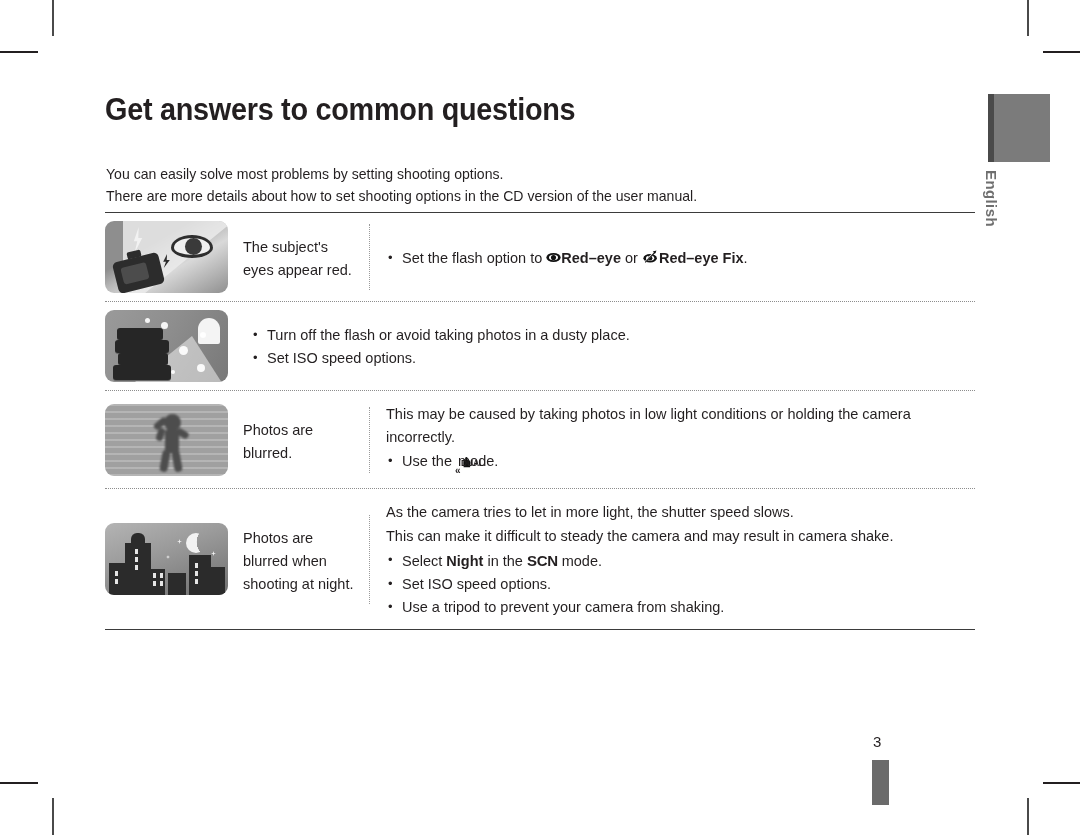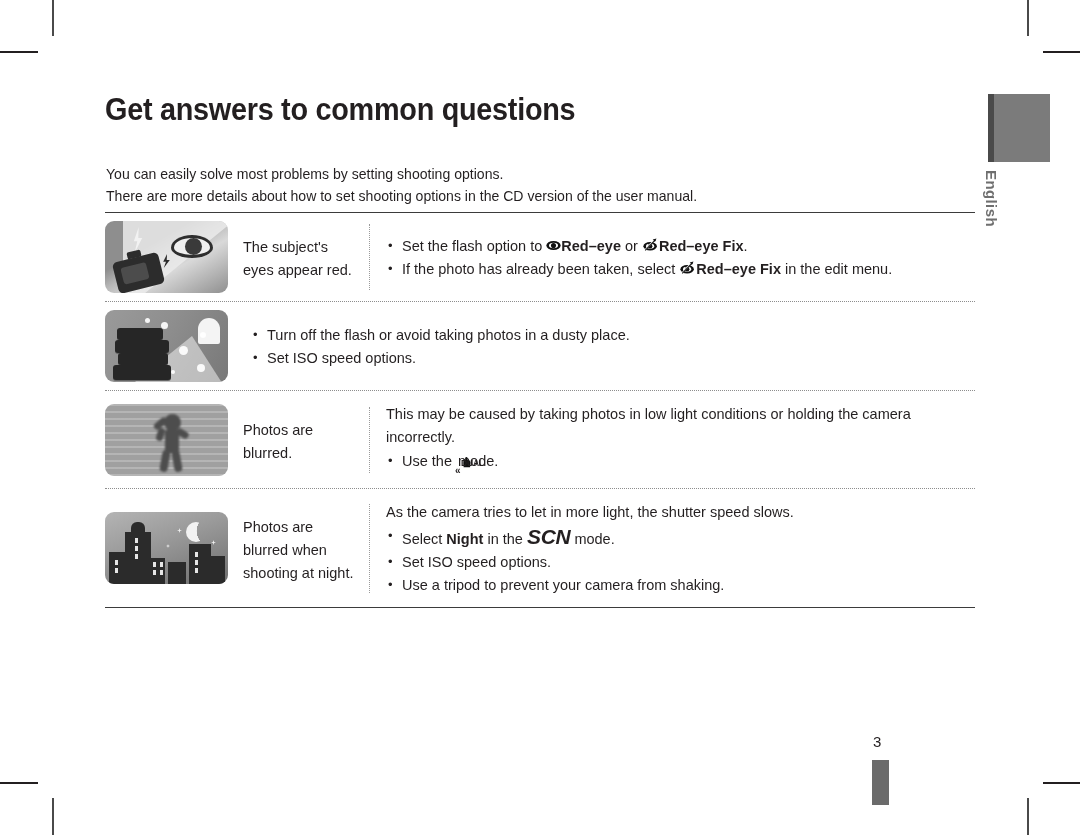--- a/index.html
+++ b/index.html
@@ -248,21 +248,21 @@
     vertical-align:-5px;
     margin:0 1px;
   }
   .ico-dual .hand { position:absolute; left:4px; top:-1px; width:12px; height:11px; }
   .ico-dual .waves { position:absolute; left:-2px; top:1px; font-size:10px; font-weight:bold; }
   .ico-dual .lbl {
     position:absolute; left:4px; bottom:-1px;
     font-size:8.5px; font-weight:bold; letter-spacing:-0.2px;
     font-family:"Liberation Sans", sans-serif;
   }
-  .scn { font-weight:bold; letter-spacing:-0.3px; font-size:21px;font-style:italic; }
+  .scn { font-weight:bold; letter-spacing:-0.3px; font-size:15px; }
 
   
   .lang-tab {
     position: absolute;
     left: 988px;
     top: 94px;
     width: 62px;
     height: 68px;
     background: #7b7b7b;
     border-left: 6px solid #4a4a4a;
@@ -338,30 +338,20 @@
                 <ellipse cx="10" cy="10" rx="6" ry="3.6" fill="#fff"></ellipse>
                 <circle cx="10" cy="10" r="3.4" fill="#111"></circle>
               </svg></span><span class="bold">Red–eye</span><span> or </span><span class="ico ico-eyefix"><svg width="17" height="15" viewBox="0 0 22 20">
                 <ellipse cx="10.5" cy="11" rx="9" ry="5.6" fill="#111"></ellipse>
                 <ellipse cx="10.5" cy="11" rx="5.5" ry="3.2" fill="#fff"></ellipse>
                 <circle cx="10.5" cy="11" r="3" fill="#111"></circle>
                 <path d="M3 17 L17 2" stroke="#fff" stroke-width="2.4"></path>
                 <path d="M4 16.5 L17.5 2.5" stroke="#111" stroke-width="1.6"></path>
                 <path d="M14 2 L19 0.5 L17 5 Z" fill="#111"></path>
               </svg></span><span class="bold">Red–eye Fix</span><span>.</span>
-        </li>
-        <li>
-          <span>If the photo has already been taken, select </span><span class="ico ico-eyefix"><svg width="17" height="15" viewBox="0 0 22 20">
-                <ellipse cx="10.5" cy="11" rx="9" ry="5.6" fill="#111"></ellipse>
-                <ellipse cx="10.5" cy="11" rx="5.5" ry="3.2" fill="#fff"></ellipse>
-                <circle cx="10.5" cy="11" r="3" fill="#111"></circle>
-                <path d="M3 17 L17 2" stroke="#fff" stroke-width="2.4"></path>
-                <path d="M4 16.5 L17.5 2.5" stroke="#111" stroke-width="1.6"></path>
-                <path d="M14 2 L19 0.5 L17 5 Z" fill="#111"></path>
-              </svg></span><span class="bold">Red–eye Fix</span><span> in the edit menu.</span>
         </li>
       </ul>
     </div>
   </div>
 
   <div class="row">
     <div class="cell-img">
       <div class="thumb t2">
         <div class="lbeam"></div>
         <div class="lamp"></div>
@@ -447,20 +437,21 @@
         <div class="w" style="left:90px; top:56px;"></div>
       </div>
     </div>
     <div class="cell-q">
       <div>Photos are</div>
       <div>blurred when</div>
       <div>shooting at night.</div>
     </div>
     <div class="cell-a">
       <p class="lead">As the camera tries to let in more light, the shutter speed slows.</p>
+      <p class="lead">This can make it difficult to steady the camera and may result in camera shake.</p>
       <ul>
         <li>
           <span>Select </span><span class="bold">Night</span><span> in the </span><span class="scn">SCN</span><span> mode.</span>
         </li>
         <li>Set ISO speed options.</li>
         <li>Use a tripod to prevent your camera from shaking.</li>
       </ul>
     </div>
   </div>
 

